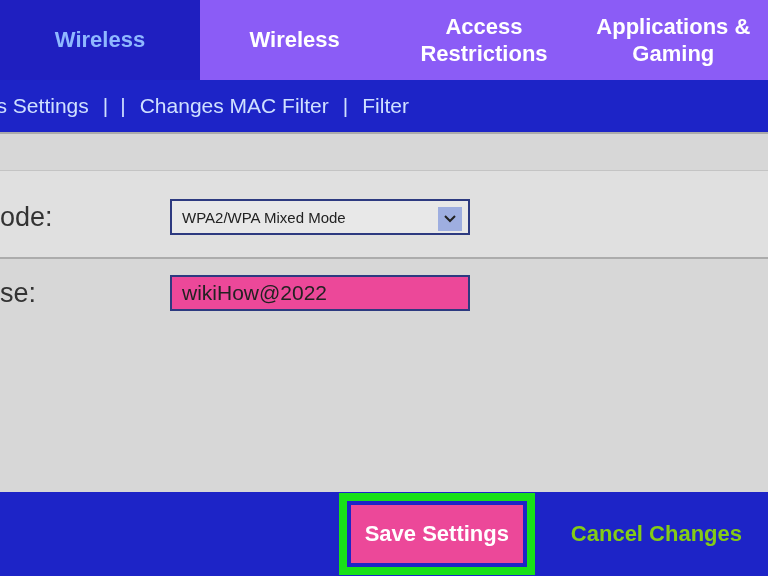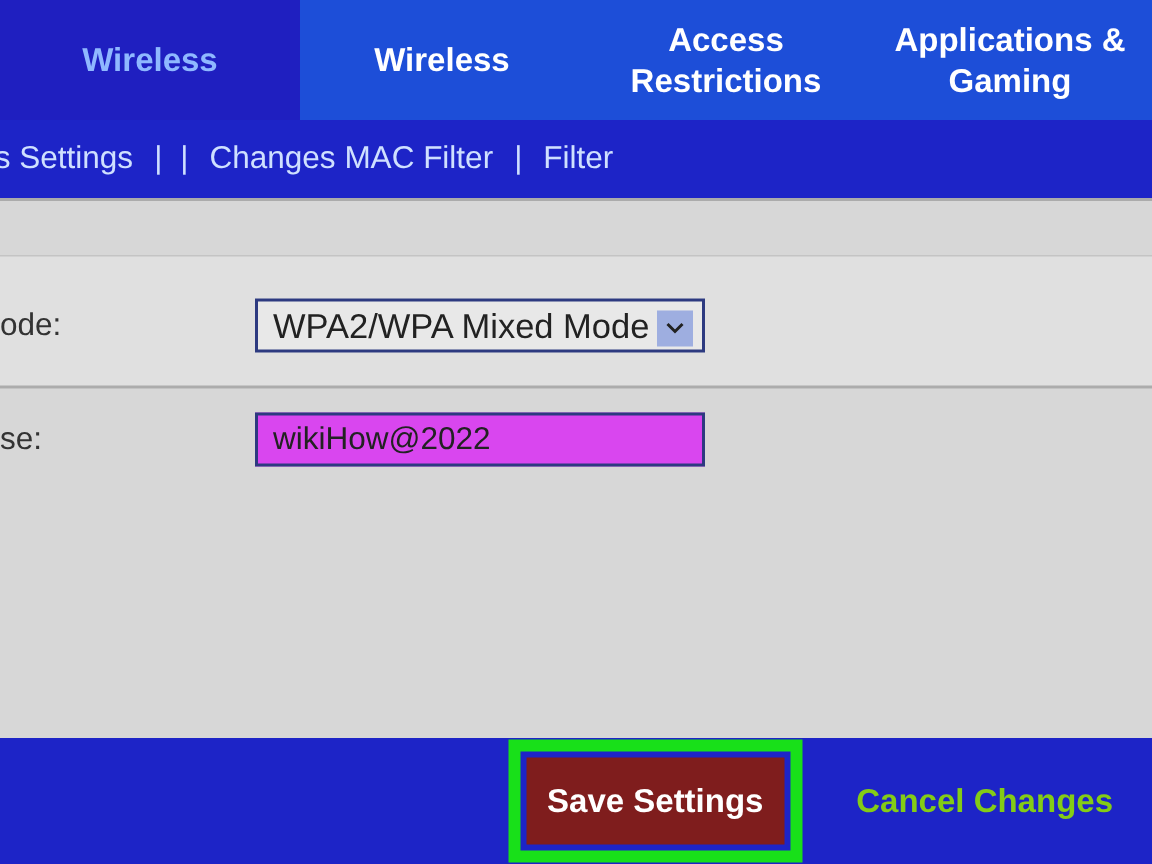--- a/index.html
+++ b/index.html
@@ -1,44 +1,44 @@
 <!DOCTYPE html>
 <html><head>
 <meta charset="utf-8">
 <style>
   * { box-sizing: border-box; margin: 0; padding: 0; }
   html, body { width: 768px; height: 576px; font-family: Arial, Helvetica, sans-serif; overflow: hidden; }
   body { display: flex; flex-direction: column; background: #d7d7d7; }
 
-  .topnav { display: flex; background: #1d4ed8; height: 80px; }
+  .topnav { display: flex; background: #8b5cf6; height: 80px; }
   .tab { flex: 1; color: #fff; font-size: 22px; font-weight: bold; display: flex; align-items: center; justify-content: center; text-align: center; padding: 0 8px; cursor: pointer; line-height: 1.25; }
   .tab.active { background: #1f1fc0; color: #8fb8ff; }
   
   .tab.t0 { flex: 0 0 200px; }
 
   .subnav { background: #1d24c7; height: 52px; display: flex; align-items: center; padding-left: 0; color: #cfe0ff; font-size: 21px; overflow: hidden; white-space: nowrap; }
   .subnav .sublink { color: #cfe0ff; padding: 0 8px; cursor: pointer; }
   .subnav .divider { color: #cfe0ff; padding: 0 6px; }
   
   .subnav { margin-left: -50px; padding-left: 0; }
 
   .content { background: #d7d7d7; flex: 1; border-top: 2px solid #ababab; padding-top: 10px; position: relative; margin-left: -46px; }
   .light { background: #e0e0e0; border-top: 1px solid #c4c4c4; border-bottom: 2px solid #acacac; padding: 28px 0 22px 0; }
   .row { display: flex; align-items: center; margin-left: 46px; }
-  .row .label { width: 170px; font-size: 21px; color: #333; }
+  .row .label { width: 170px; font-size: 27px; color: #333; }
   .row.pass { padding: 16px 0 10px 0; }
 
-  .select-wrap { position: relative; width: 300px; height: 36px; border: 2px solid #2d3a80; background: #e8e8e8; display: flex; align-items: center; padding-left: 10px; font-size: 23px; color: #222; cursor: pointer; }
+  .select-wrap { position: relative; width: 300px; height: 36px; border: 2px solid #2d3a80; background: #e8e8e8; display: flex; align-items: center; padding-left: 10px; font-size: 15px; color: #222; cursor: pointer; }
   .select-arrow { position: absolute; right: 6px; top: 6px; width: 24px; height: 24px; background: #9eaee0; display: flex; align-items: center; justify-content: center; color: #222; font-size: 16px; }
 
-  .text-input { width: 300px; height: 36px; border: 2px solid #2d3a80; background: #d946ef; font-size: 21px; color: #222; padding-left: 10px; outline: none; }
+  .text-input { width: 300px; height: 36px; border: 2px solid #2d3a80; background: #ec4899; font-size: 21px; color: #222; padding-left: 10px; outline: none; }
 
   .footer { background: #1d24c7; height: 84px; display: flex; align-items: center; justify-content: flex-end; gap: 36px; padding: 0 26px 0 0; position: relative; margin-top: auto; }
   .btn { font-size: 22px; font-weight: bold; cursor: pointer; display: flex; align-items: center; justify-content: center; }
-  .btn.save { background: #7f1d1d; color: #fff; width: 172px; height: 58px; }
+  .btn.save { background: #ec4899; color: #fff; width: 172px; height: 58px; }
   .btn.cancel { color: #84cc16; }
   .highlight-box { border: 8px solid #18e019; padding: 4px; display: inline-flex; }
 </style>
 </head>
 <body>
 
 <div class="topnav">
   <div class="tab t0 active">
       <span>Wireless</span>
     </div>

